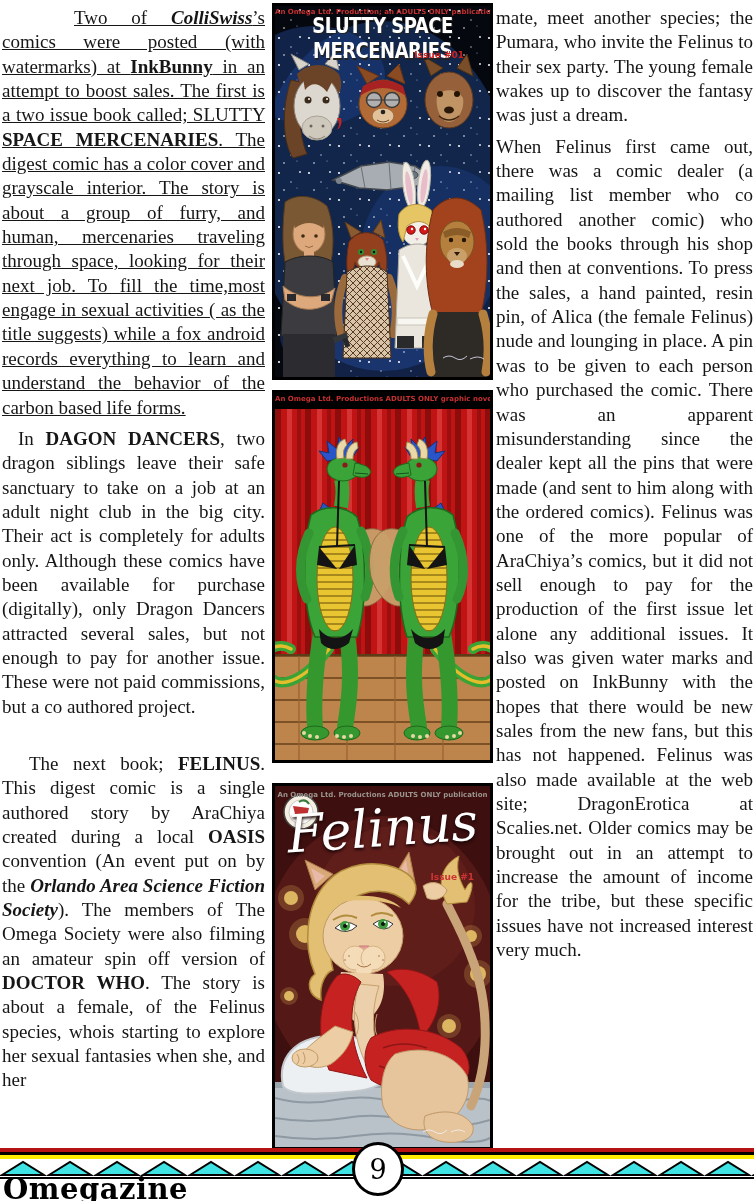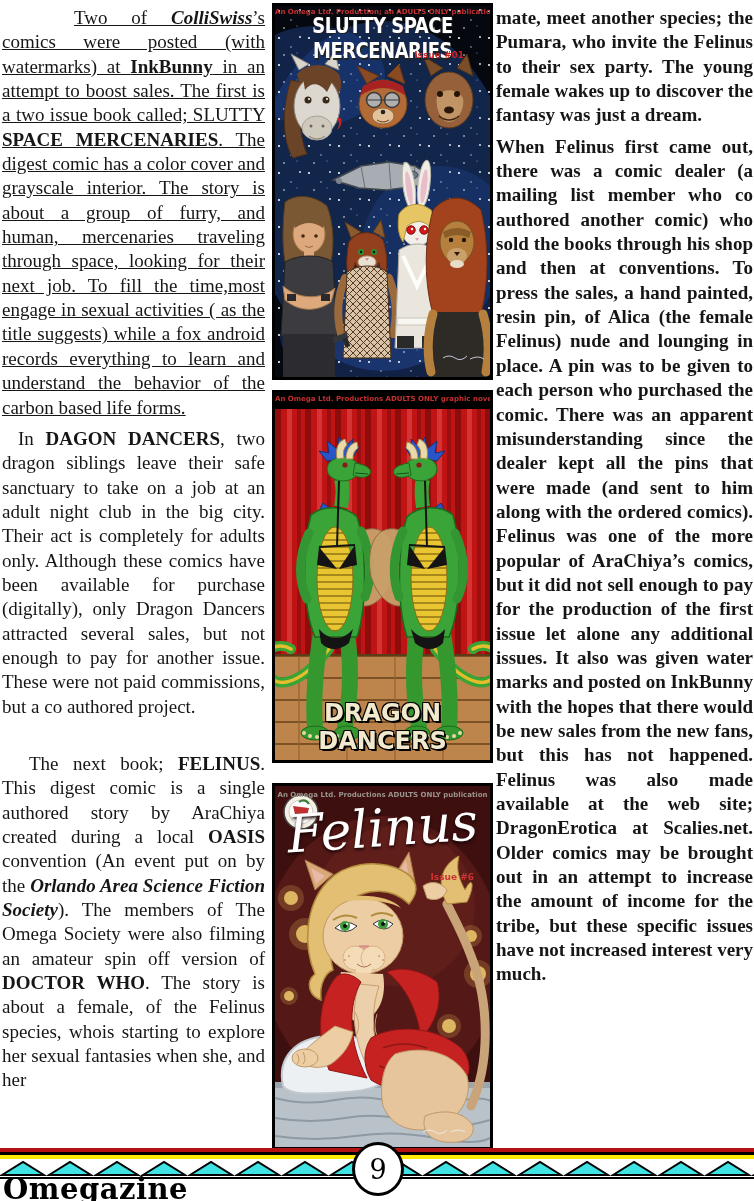--- a/index.html
+++ b/index.html
@@ -1,21 +1,21 @@
 <!DOCTYPE html>
 <html><head>
 <meta charset="utf-8">
 <style>
   html,body{margin:0;padding:0;background:#fff;}
   body{width:754px;height:1201px;position:relative;overflow:hidden;
        font-family:"Liberation Serif",serif;color:#161616;}
   .textcol{position:absolute;top:6px;font-size:19px;line-height:24.35px;
            text-align:justify;}
   #colL{left:2px;width:263px;}
-  #colR{left:496px;width:257px;font-weight:bold;}
+  #colR{left:496px;width:257px;}
   .para{margin:0 0 7px 0;}
   #colL .para.ind-xl{text-indent:72px;text-decoration:underline;}
   #colL .para.ind-sm{text-indent:16px;}
   #colL .para.ind-md{text-indent:27px;margin-top:33px;}
 
   
   #covers{position:absolute;left:272px;top:3px;width:221px;}
   .cover{position:relative;border:3px solid #000;background:#000;overflow:hidden;}
   #cover1{height:371px;margin-bottom:10px;}
   #cover2{height:367px;margin-bottom:5px;}
@@ -265,21 +265,20 @@
           </g>
         </defs>
         <rect width="215" height="16" fill="#000"></rect>
         <rect y="16" width="215" height="250" fill="url(#curt)"></rect>
         <rect y="262" width="215" height="105" fill="url(#wood)"></rect>
         <path d="M0 262 H215" stroke="#5f3c18" stroke-width="2"></path>
         <use href="#drg" transform="translate(60,128)"></use>
         <use href="#drg" transform="translate(154,128) scale(-1,1)"></use>
       </svg>
       <div class="tagline">An Omega Ltd. Productions ADULTS ONLY graphic novel</div>
-      <div class="cover-title">DRAGON DANCERS</div>
     </div>
 
     <div class="cover" id="cover3">
       <svg viewBox="0 0 215 361" preserveAspectRatio="none">
         <rect width="215" height="361" fill="#3d0f0f"></rect>
         <ellipse cx="107" cy="170" rx="120" ry="140" fill="#5a1a18" opacity=".8"></ellipse>
         <ellipse cx="120" cy="120" rx="80" ry="80" fill="#6b2420" opacity=".5"></ellipse>
         <g>
           <g opacity=".95">
             <circle cx="16" cy="112" r="13" fill="#f0c864" opacity=".22"></circle>
@@ -350,21 +349,21 @@
           <ellipse cx="30" cy="272" rx="13" ry="9" fill="#eccda4" stroke="#c09a66"></ellipse>
           <path d="M22 268 q4 6 0 10 M28 266 q4 8 0 12" stroke="#c09a66" fill="none"></path>
           <path d="M120 268 C150 258 180 268 192 290 C198 312 184 334 160 342 C136 348 116 340 108 320 C104 300 108 278 120 268 Z" fill="#e6c49c" stroke="#bf9868"></path>
           <path d="M150 330 C170 322 190 326 198 340 C200 352 188 358 170 356 C154 354 146 344 150 330 Z" fill="#e6c49c" stroke="#bf9868"></path>
           <path d="M148 100 C156 94 166 96 172 104 C170 112 160 116 152 112 Z" fill="#eccda4" stroke="#c09a66"></path>
         </g>
         <path d="M148 346 q6 -4 12 0 q6 4 12 -2 m4 2 q8 -4 14 0" stroke="#f0f0f0" stroke-width="1" fill="none" opacity=".85"></path>
       </svg>
       <div class="tagline">An Omega Ltd. Productions ADULTS ONLY publication</div>
       <div class="cover-title">Felinus</div>
-      <div class="issue">Issue #6</div>
+      <div class="issue">Issue #1</div>
     </div>
   </div>
 
   <div id="colR" class="textcol">
     <p class="para"><span>mate, meet another species; the Pumara, who invite the Felinus to their sex party. The young female wakes up to discover the fantasy was just a dream.</span></p>
     <p class="para"><span>When Felinus first came out, there was a comic dealer (a mailing list member who co authored another comic) who sold the books through his shop and then at conventions. To press the sales, a hand painted, resin pin, of Alica (the female Felinus) nude and lounging in place. A pin was to be given to each person who purchased the comic. There was an apparent misunderstanding since the dealer kept all the pins that were made (and sent to him along with the ordered comics). Felinus was one of the more popular of AraChiya’s comics, but it did not sell enough to pay for the production of the first issue let alone any additional issues. It also was given water marks and posted on InkBunny with the hopes that there would be new sales from the new fans, but this has not happened. Felinus was also made available at the web site; DragonErotica at Scalies.net. Older comics may be brought out in an attempt to increase the amount of income for the tribe, but these specific issues have not increased interest very much.</span></p>
   </div>
 
   <div id="footer-border">
     <div class="stripe-red"></div>

